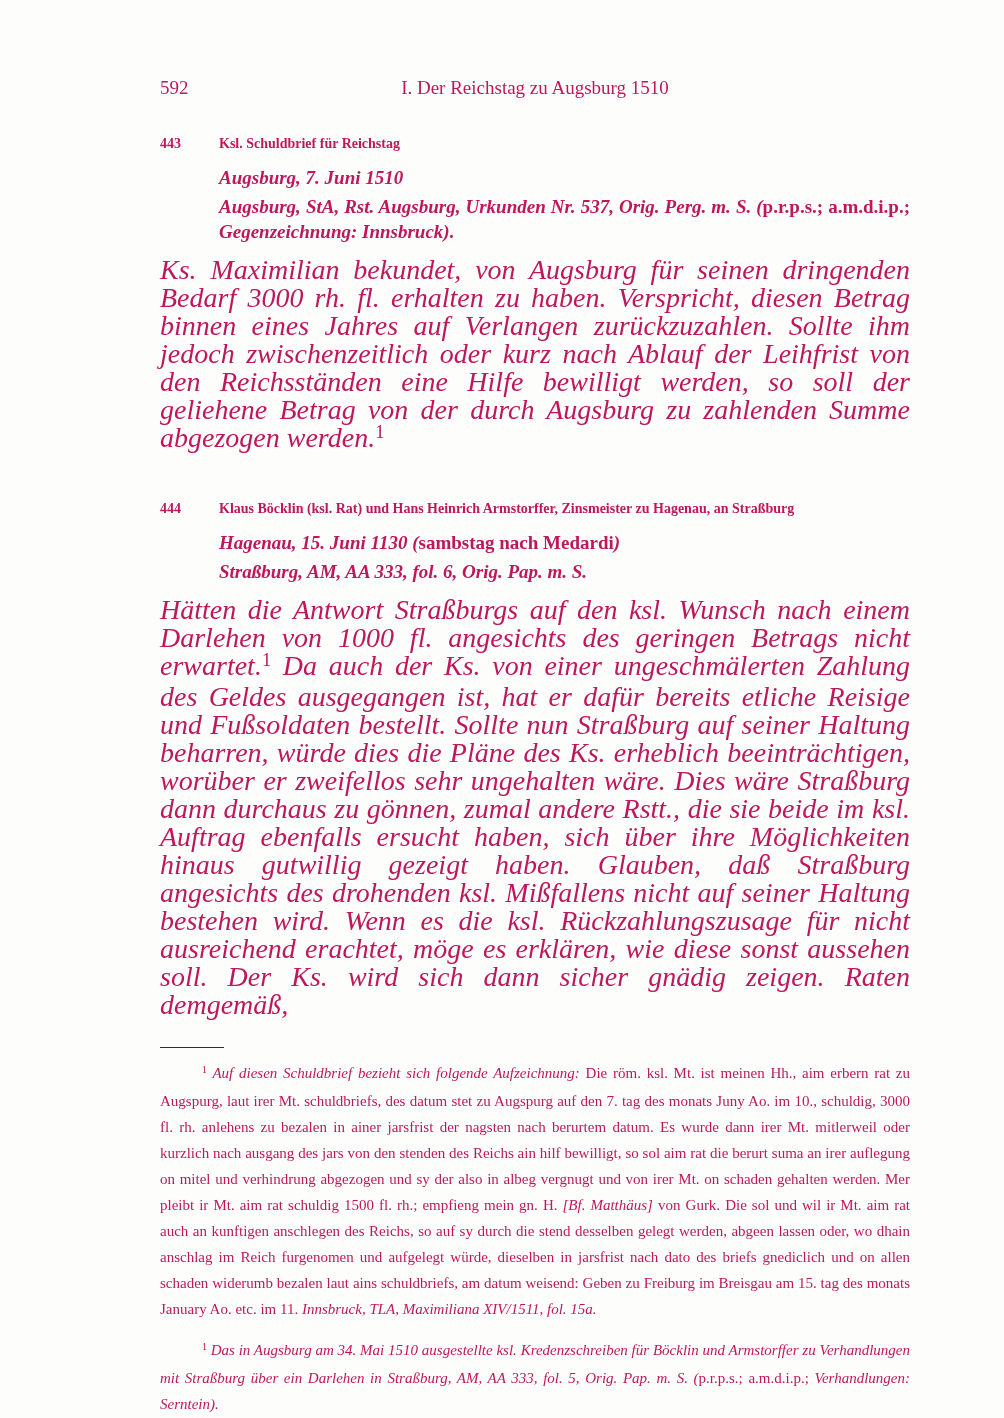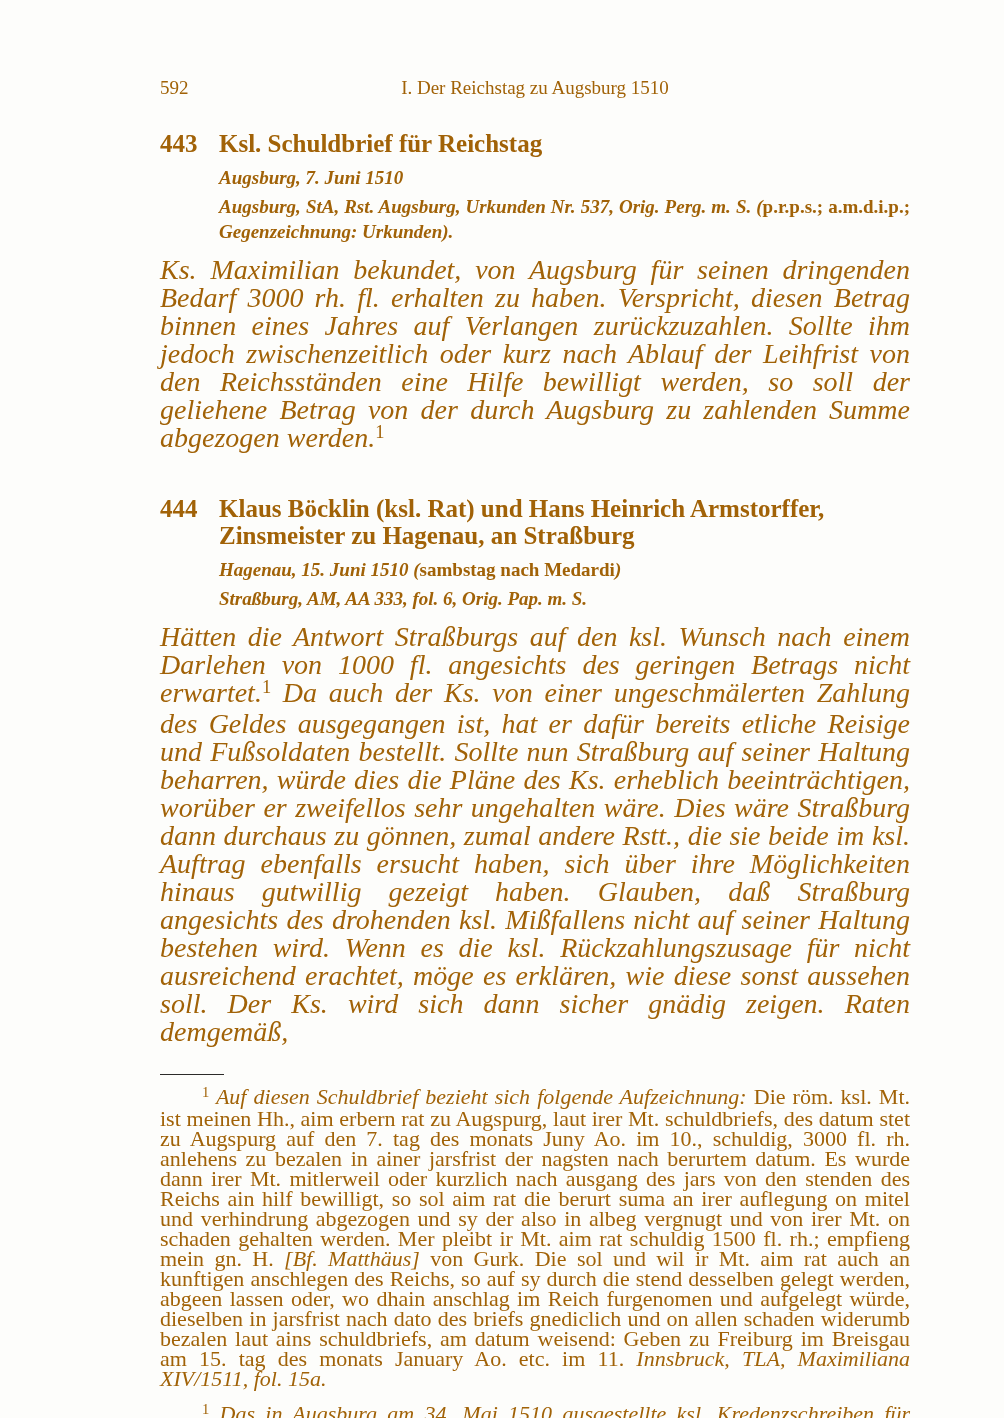--- a/index.html
+++ b/index.html
@@ -3,38 +3,38 @@
 <meta charset="utf-8">
 <style>
   * { margin: 0; padding: 0; box-sizing: border-box; }
   html, body { background: #e9e9e7; }
   .page {
     position: relative;
     width: 1004px;
     height: 1418px;
     margin: 0 auto;
     background: #fdfdfb;
-    color: #a16207;
+    color: #be185d;
     font-family: "Liberation Serif", "DejaVu Serif", serif;
     padding: 76px 94px 10px 160px;
     overflow: hidden;
   }
   .running-line {
     position: relative;
     font-size: 19px;
     line-height: 24px;
     margin-bottom: 30px;
   }
   .page-num { position: absolute; left: 0; top: 0; }
   .running-header { text-align: center; }
 
   .entry-heading {
     display: flex;
     font-weight: bold;
-    font-size: 25px;
+    font-size: 14px;
     line-height: 27px;
   }
   .entry-num { flex: 0 0 59px; }
   .entry-title { flex: 1; }
 
   .meta {
     margin-left: 59px;
     font-size: 19px;
     line-height: 25px;
     font-weight: bold;
@@ -62,22 +62,22 @@
   }
 
   .fn-rule {
     width: 64px;
     height: 0;
     border-top: 1.6px solid #2c2b29;
     margin-top: 28px;
     margin-bottom: 12px;
   }
   .footnote {
-    font-size: 22px;
-    line-height: 20px;
+    font-size: 15px;
+    line-height: 26px;
     text-align: justify;
     text-indent: 42px;
   }
   .footnote + .footnote { margin-top: 15px; }
 </style>
 </head>
 <body>
 
 <div class="page">
 
@@ -85,30 +85,30 @@
     <span class="page-num">592</span>
     <div class="running-header">I. Der Reichstag zu Augsburg 1510</div>
   </div>
 
   <section class="entry entry-443">
     <div class="entry-heading">
       <span class="entry-num">443</span>
       <span class="entry-title">Ksl. Schuldbrief für Reichstag</span>
     </div>
     <p class="meta dateline"><span class="i">Augsburg, 7. Juni 1510</span></p>
-    <p class="meta source"><span class="i">Augsburg, StA, Rst. Augsburg, Urkunden Nr. 537, Orig. Perg. m. S. (</span><span class="r">p.r.p.s.; a.m.d.i.p.; </span><span class="i">Gegenzeichnung: Urkunden).</span></p>
+    <p class="meta source"><span class="i">Augsburg, StA, Rst. Augsburg, Urkunden Nr. 537, Orig. Perg. m. S. (</span><span class="r">p.r.p.s.; a.m.d.i.p.; </span><span class="i">Gegenzeichnung: Innsbruck).</span></p>
     <p class="body-para"><span class="i">Ks. Maximilian bekundet, von Augsburg für seinen dringenden Bedarf 3000 rh. fl. erhalten zu haben. Verspricht, diesen Betrag binnen eines Jahres auf Verlangen zurückzuzahlen. Sollte ihm jedoch zwischenzeitlich oder kurz nach Ablauf der Leihfrist von den Reichsständen eine Hilfe bewilligt werden, so soll der geliehene Betrag von der durch Augsburg zu zahlenden Summe abgezogen werden.</span><span class="sup">1</span></p>
   </section>
 
   <section class="entry entry-444">
     <div class="entry-heading">
       <span class="entry-num">444</span>
       <span class="entry-title">Klaus Böcklin (ksl. Rat) und Hans Heinrich Armstorffer, Zinsmeister zu Hagenau, an Straßburg</span>
     </div>
-    <p class="meta dateline"><span class="i">Hagenau, 15. Juni 1510 (</span><span class="r">sambstag nach Medardi</span><span class="i">)</span></p>
+    <p class="meta dateline"><span class="i">Hagenau, 15. Juni 1130 (</span><span class="r">sambstag nach Medardi</span><span class="i">)</span></p>
     <p class="meta source"><span class="i">Straßburg, AM, AA 333, fol. 6, Orig. Pap. m. S.</span></p>
     <p class="body-para"><span class="i">Hätten die Antwort Straßburgs auf den ksl. Wunsch nach einem Darlehen von 1000 fl. angesichts des geringen Betrags nicht erwartet.</span><span class="sup">1</span><span class="i"> Da auch der Ks. von einer ungeschmälerten Zahlung des Geldes ausgegangen ist, hat er dafür bereits etliche Reisige und Fußsoldaten bestellt. Sollte nun Straßburg auf seiner Haltung beharren, würde dies die Pläne des Ks. erheblich beeinträchtigen, worüber er zweifellos sehr ungehalten wäre. Dies wäre Straßburg dann durchaus zu gönnen, zumal andere Rstt., die sie beide im ksl. Auftrag ebenfalls ersucht haben, sich über ihre Möglichkeiten hinaus gutwillig gezeigt haben. Glauben, daß Straßburg angesichts des drohenden ksl. Mißfallens nicht auf seiner Haltung bestehen wird. Wenn es die ksl. Rückzahlungszusage für nicht ausreichend erachtet, möge es erklären, wie diese sonst aussehen soll. Der Ks. wird sich dann sicher gnädig zeigen. Raten demgemäß,</span></p>
   </section>
 
   <div class="fn-rule"></div>
 
   <p class="footnote"><span class="sup">1</span><span class="i"> Auf diesen Schuldbrief bezieht sich folgende Aufzeichnung: </span><span class="r">Die röm. ksl. Mt. ist meinen Hh., aim erbern rat zu Augspurg, laut irer Mt. schuldbriefs, des datum stet zu Augspurg auf den 7. tag des monats Juny Ao. im 10., schuldig, 3000 fl. rh. anlehens zu bezalen in ainer jarsfrist der nagsten nach berurtem datum. Es wurde dann irer Mt. mitlerweil oder kurzlich nach ausgang des jars von den stenden des Reichs ain hilf bewilligt, so sol aim rat die berurt suma an irer auflegung on mitel und verhindrung abgezogen und sy der also in albeg vergnugt und von irer Mt. on schaden gehalten werden. Mer pleibt ir Mt. aim rat schuldig 1500 fl. rh.; empfieng mein gn. H. </span><span class="i">[Bf. Matthäus]</span><span class="r"> von Gurk. Die sol und wil ir Mt. aim rat auch an kunftigen anschlegen des Reichs, so auf sy durch die stend desselben gelegt werden, abgeen lassen oder, wo dhain anschlag im Reich furgenomen und aufgelegt würde, dieselben in jarsfrist nach dato des briefs gnediclich und on allen schaden widerumb bezalen laut ains schuldbriefs, am datum weisend: Geben zu Freiburg im Breisgau am 15. tag des monats January Ao. etc. im 11. </span><span class="i">Innsbruck, TLA, Maximiliana XIV/1511, fol. 15a.</span></p>
   <p class="footnote"><span class="sup">1</span><span class="i"> Das in Augsburg am 34. Mai 1510 ausgestellte ksl. Kredenzschreiben für Böcklin und Armstorffer zu Verhandlungen mit Straßburg über ein Darlehen in Straßburg, AM, AA 333, fol. 5, Orig. Pap. m. S. (</span><span class="r">p.r.p.s.; a.m.d.i.p.; </span><span class="i">Verhandlungen: Serntein).</span></p>
 
 </div>

